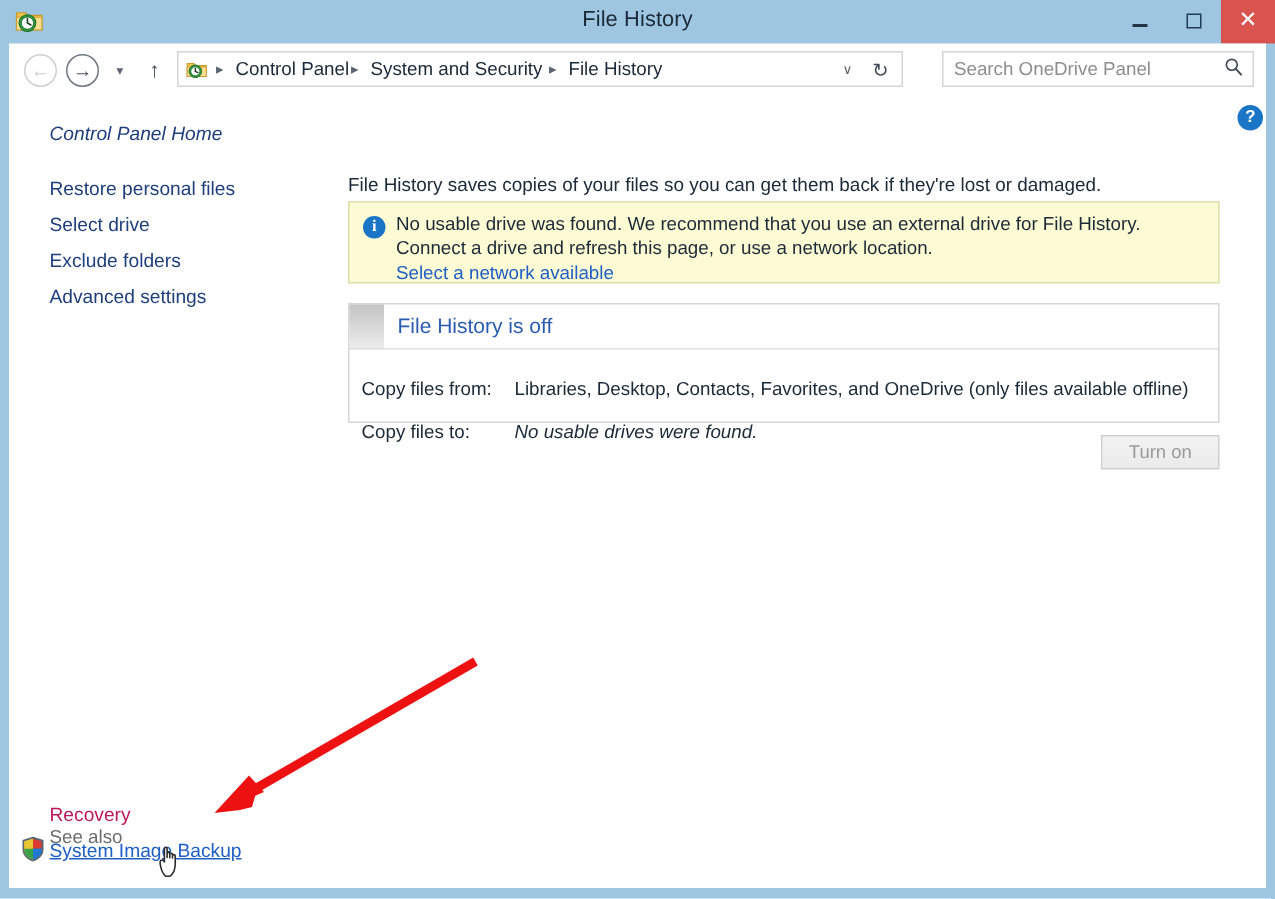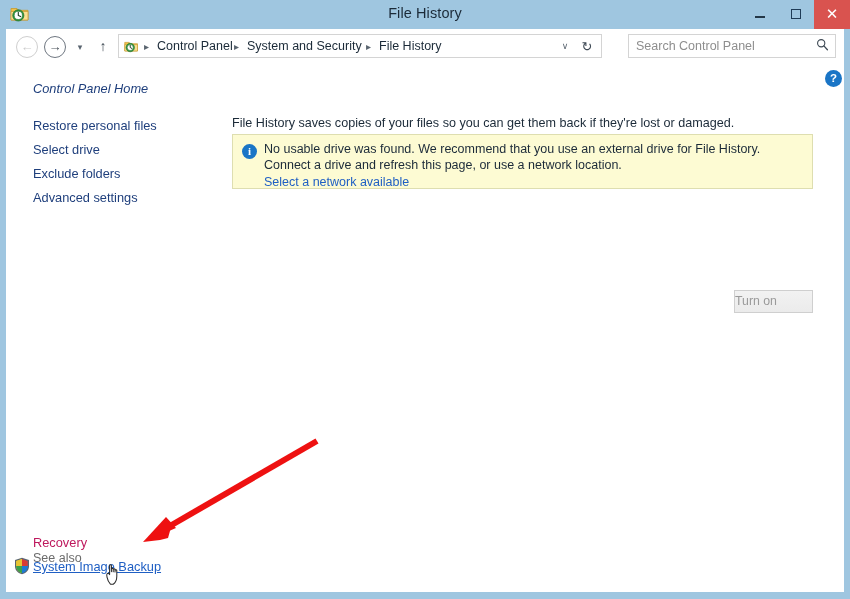--- a/index.html
+++ b/index.html
@@ -383,21 +383,21 @@
   #turnon-button {
     position: absolute;
     left: 510px; top: 226px;
     width: 79px; height: 23px;
     background: linear-gradient(to bottom, #f2f2f2 0%, #ebebeb 100%);
     border: 1px solid #cfcfcf;
     box-sizing: border-box;
     color: #9a9a9a;
     font-size: 12.3px;
     line-height: 21px;
-    text-align: left;
+    text-align: center;
     cursor: default;
   }
 
   
   #annotation-arrow {
     position: absolute;
     left: 0; top: 0;
     width: 850px; height: 599px;
     pointer-events: none;
   }
@@ -468,21 +468,21 @@
       <div class="crumbsep" style="left:115px;">▸</div>
       <div class="crumb" style="left:128px;">System and Security</div>
       <div class="crumbsep" style="left:247px;">▸</div>
       <div class="crumb" style="left:260px;">File History</div>
 
       <div id="addr-chevron">∨</div>
       <div id="addr-refresh">↻</div>
     </div>
 
     <div id="searchbox">
-      <div id="search-input">Search Control Panel</div>
+      <div id="search-input">Search OneDrive Panel</div>
       <div id="search-icon">
         <svg width="13" height="13" viewBox="0 0 14 14">
           <circle cx="5.6" cy="5.6" r="3.9" fill="none" stroke="#3f4a55" stroke-width="1.2"></circle>
           <line x1="8.5" y1="8.5" x2="12.3" y2="12.6" stroke="#3f4a55" stroke-width="1.4" stroke-linecap="round"></line>
         </svg>
       </div>
     </div>
   </div>
 
   <div id="content">
@@ -515,20 +515,30 @@
 
     <div id="main">
       <div id="page-desc">File History saves copies of your files so you can get them back if they're lost or damaged.</div>
 
       <div id="info-banner">
         <div id="info-icon">i</div>
         <div id="info-text">No usable drive was found. We recommend that you use an external drive for File History. Connect a drive and refresh this page, or use a network location.</div>
         <div id="info-link">Select a network available</div>
       </div>
 
+      <div id="status-panel">
+        <div id="status-header">
+          <div id="status-header-icon"></div>
+          <div id="status-header-text">File History is off</div>
+        </div>
+        <div class="status-row-label" id="row1-label">Copy files from:</div>
+        <div class="status-row-value" id="row1-value">Libraries, Desktop, Contacts, Favorites, and OneDrive (only files available offline)</div>
+        <div class="status-row-label" id="row2-label">Copy files to:</div>
+        <div class="status-row-value" id="row2-value">No usable drives were found.</div>
+      </div>
 
       <div id="turnon-button">Turn on</div>
     </div>
   </div>
 
   <svg id="annotation-arrow" viewBox="0 0 850 599">
     <line x1="317" y1="441" x2="163" y2="530" stroke="#ee1111" stroke-width="6"></line>
     <path d="M143 542 L172 524 L168 538 L160 540 Z" fill="#ee1111"></path>
     <path d="M143 542 L166 517 L176 528 Z" fill="#ee1111"></path>
   </svg>

